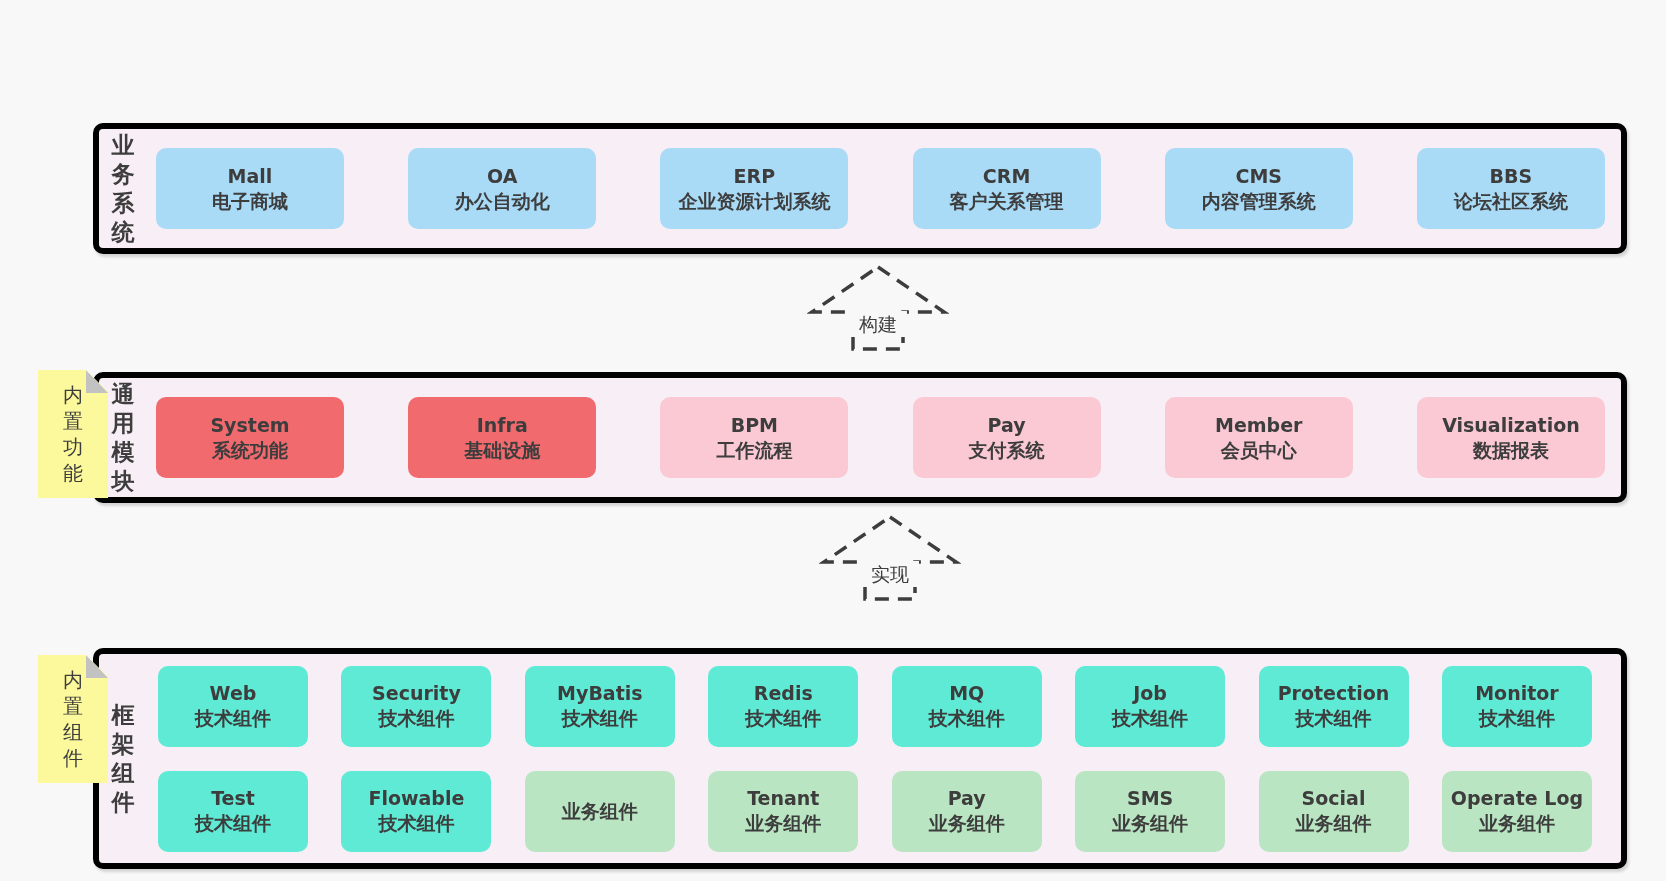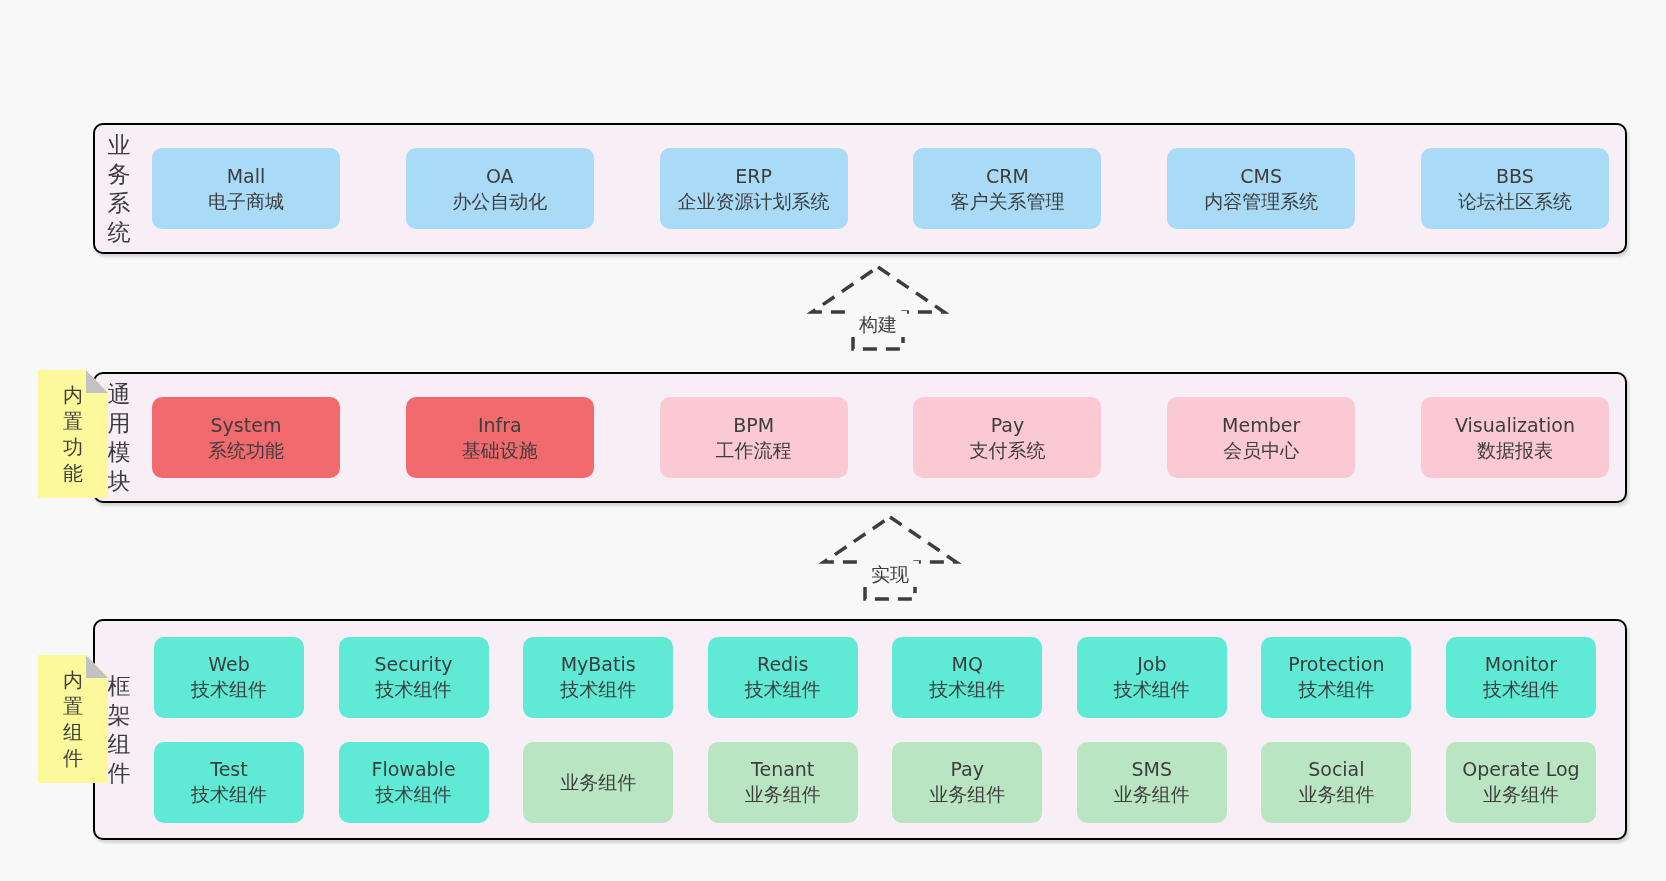--- a/index.html
+++ b/index.html
@@ -5,27 +5,27 @@
   html,body{margin:0;padding:0;}
   body{
     width:1666px;height:881px;position:relative;overflow:hidden;
     background:#f8f8f8;
     font-family:"DejaVu Sans","Liberation Sans",sans-serif;
     color:#3d3d3d;
   }
   
   .layer{
     position:absolute;left:93px;width:1534px;box-sizing:border-box;
-    background:#f8eef6;border:2px solid #000000;border-radius:10px;
+    background:#f8eef6;border:6px solid #000000;border-radius:10px;
     box-shadow:2px 3px 3px rgba(0,0,0,0.15);
-    display:flex;align-items:stretch;
+    display:flex;align-items:stretch;font-weight:bold;
   }
   #layer-business{top:123px;height:131px;}
   #layer-modules{top:372px;height:131px;}
-  #layer-components{top:619px;height:221px;}
+  #layer-components{top:648px;height:221px;}
   .layer-label{
     align-self:center;margin-left:9px;width:30px;
     font-size:23px;line-height:29px;text-align:center;
     word-break:break-all;color:#3d3d3d;
   }
   
   .boxes-single{
     flex:1;display:flex;align-items:center;justify-content:space-between;
     padding:0 16px 0 18px;
   }

